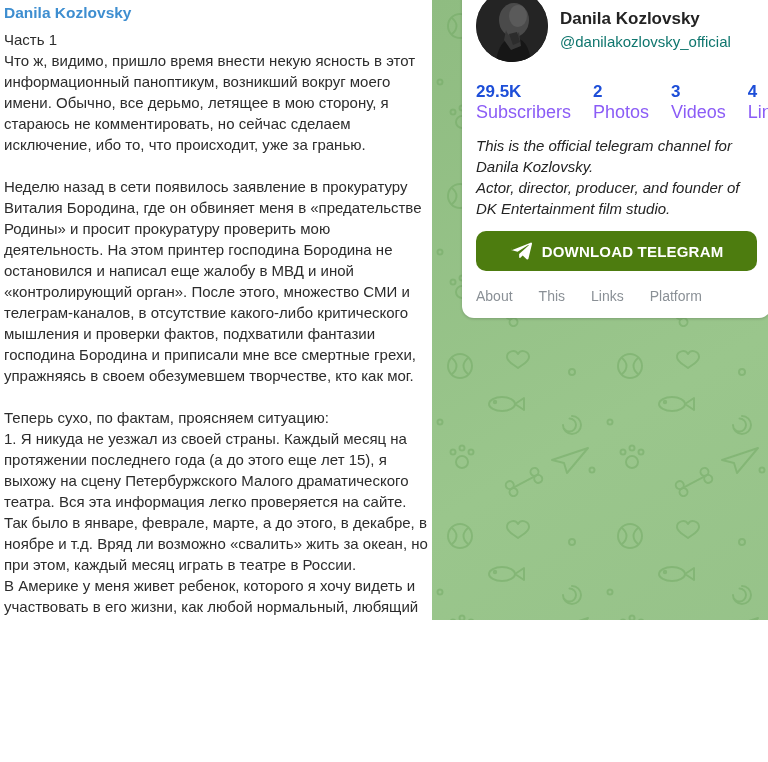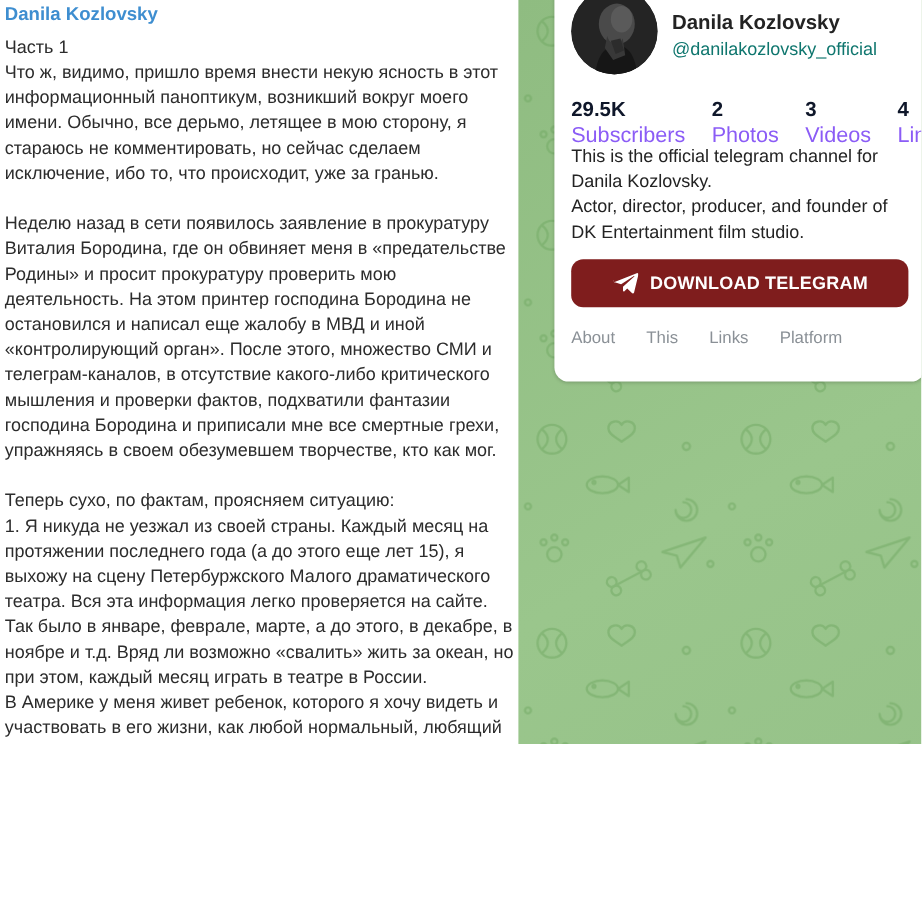--- a/index.html
+++ b/index.html
@@ -40,31 +40,32 @@
     width:72px; height:72px; border-radius:50%; flex:0 0 72px;
     background:radial-gradient(circle at 38% 30%, #4d4d4d 0%, #262626 55%, #121212 100%);
     overflow:hidden; position:relative;
   }
   .avatar svg { position:absolute; left:0; top:0; }
   .card-header-text { margin-left:12px; margin-top:8px; min-width:0; }
   .channel-name { color:#232323; font-size:17px; font-weight:bold; line-height:22px; white-space:nowrap; }
   .channel-username { color:#0f766e; font-size:15px; line-height:20px; margin-top:2px; white-space:nowrap;text-align:center; }
 
   .stats-row { display:flex; gap:22px; margin-top:20px; }
-  .stat-value { color:#0f172a; font-size:17px; font-weight:600; line-height:20px; }
+  .stat-value { color:#1d4ed8; font-size:17px; font-weight:600; line-height:20px; }
   .stat-label { color:#8b5cf6; font-size:18px; line-height:16px; margin-top:2px; }
 
   .channel-description {
-    color:#232323; font-size:15px; line-height:21px;
+    margin-top:15px; color:#232323; font-size:15px; line-height:21px;
     white-space:pre-line;
+    font-style:italic;
   }
 
   .download-button {
     margin-top:12px; height:40px; width:100%;
-    background:#7f1d1d; border:none; border-radius:10px;
+    background:#4d7c0f; border:none; border-radius:10px;
     display:flex; align-items:center; justify-content:center; gap:10px;
     cursor:pointer;
   }
   .download-button span {
     color:#fff; font-size:15px; font-weight:bold; letter-spacing:.2px;
   }
   .plane-icon { width:22px; height:22px; flex:0 0 22px; }
 
   .footer-links {
     margin-top:17px; display:flex; justify-content:flex-start; gap:26px;

